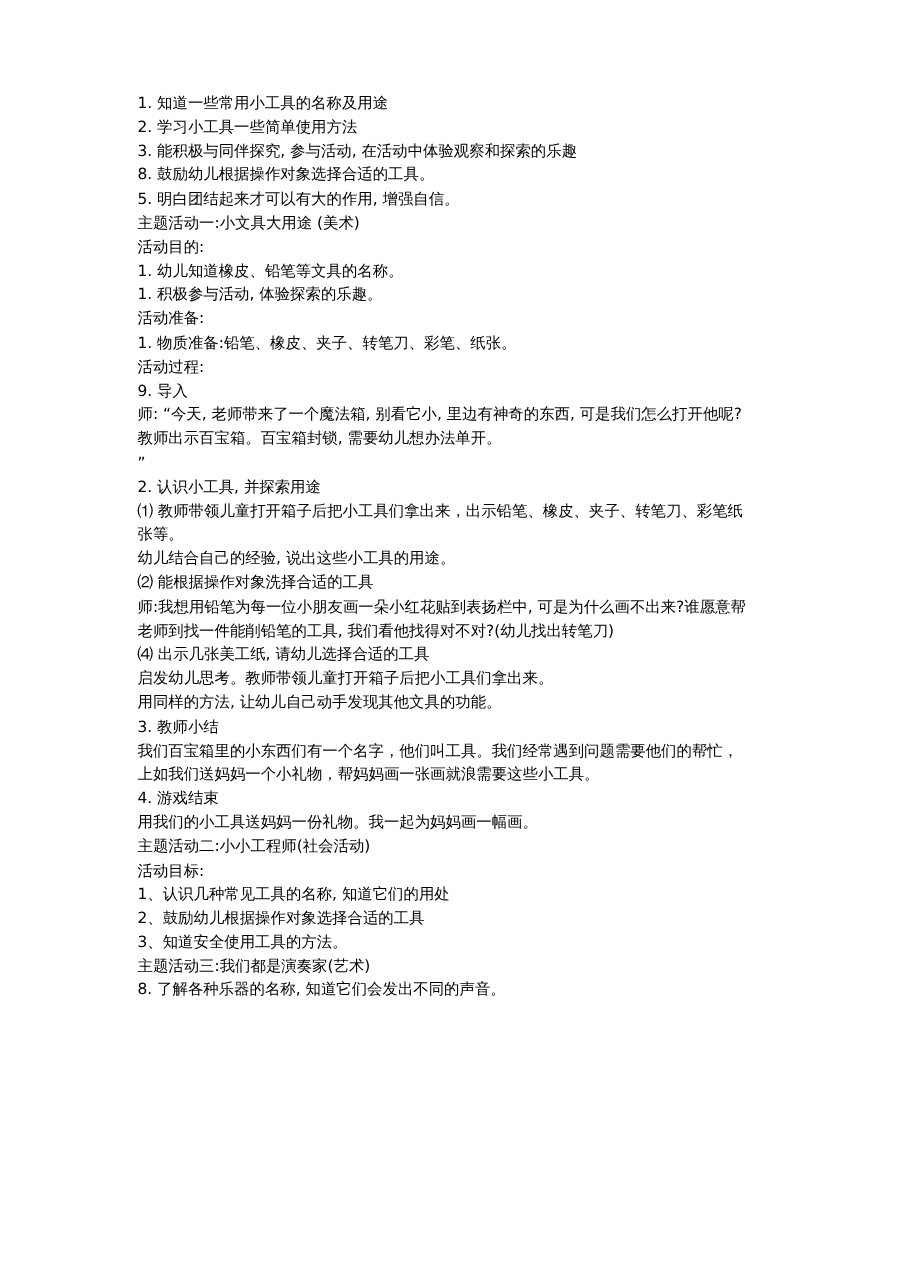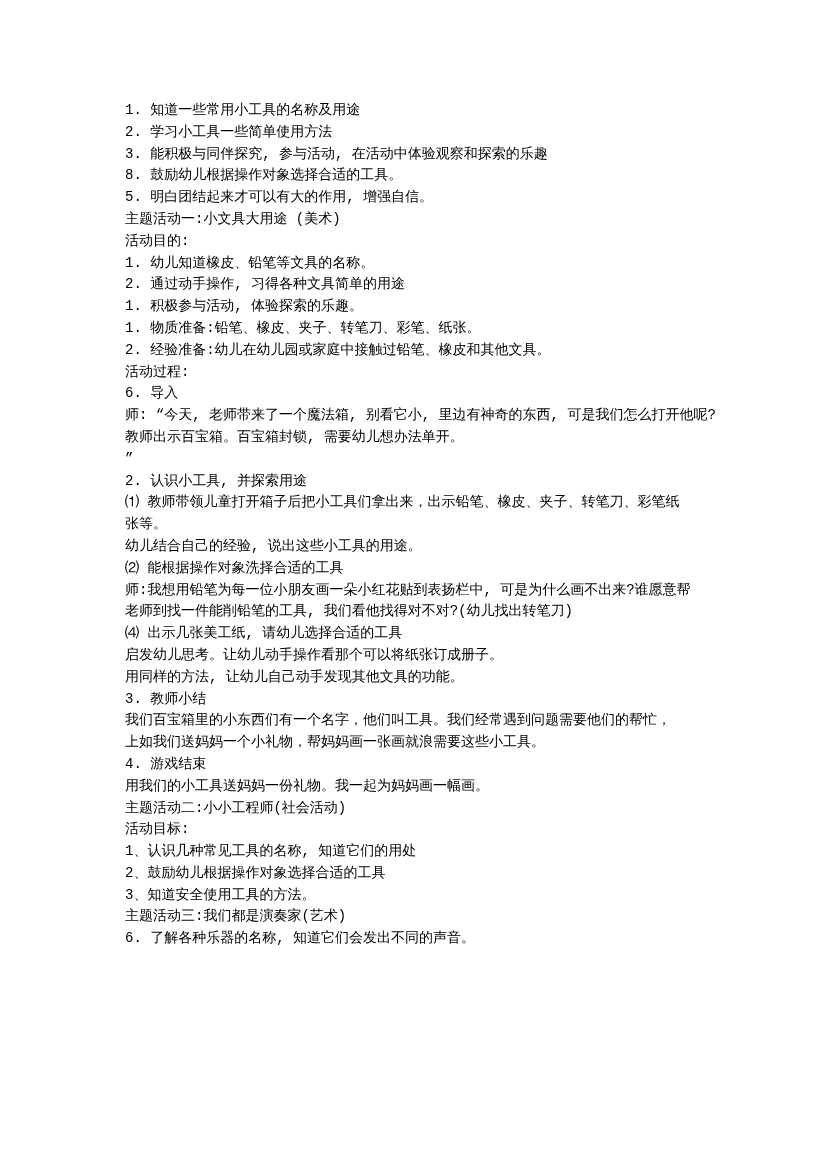--- a/index.html
+++ b/index.html
@@ -11,23 +11,22 @@
       width: 827px;
       height: 1170px;
       position: relative;
       overflow: hidden;
       font-family: "DejaVu Sans", "Liberation Sans", sans-serif;
       color: #000000;
     }
     .page {
       position: absolute;
       left: 125px;
-      top: 100px;
+      top: 84px;
       width: 590px;
-      font-family: Liberation Mono, monospace;
     }
     .line {
       font-size: 14px;
       line-height: 21.8px;
       height: 21.8px;
       white-space: nowrap;
       letter-spacing: 0px;
     }
   </style>
 </head>
@@ -35,44 +34,43 @@
 
 <div class="page">
   <div class="line">1. 知道一些常用小工具的名称及用途</div>
   <div class="line">2. 学习小工具一些简单使用方法</div>
   <div class="line">3. 能积极与同伴探究, 参与活动, 在活动中体验观察和探索的乐趣</div>
   <div class="line">8. 鼓励幼儿根据操作对象选择合适的工具。</div>
   <div class="line">5. 明白团结起来才可以有大的作用, 增强自信。</div>
   <div class="line">主题活动一:小文具大用途 (美术)</div>
   <div class="line">活动目的:</div>
   <div class="line">1. 幼儿知道橡皮、铅笔等文具的名称。</div>
-  <div class="line">2. 通过动手操作, 习得各种文具简单的用途</div>
   <div class="line">1. 积极参与活动, 体验探索的乐趣。</div>
+  <div class="line">活动准备:</div>
   <div class="line">1. 物质准备:铅笔、橡皮、夹子、转笔刀、彩笔、纸张。</div>
-  <div class="line">2. 经验准备:幼儿在幼儿园或家庭中接触过铅笔、橡皮和其他文具。</div>
   <div class="line">活动过程:</div>
-  <div class="line">6. 导入</div>
+  <div class="line">9. 导入</div>
   <div class="line">师: “今天, 老师带来了一个魔法箱, 别看它小, 里边有神奇的东西, 可是我们怎么打开他呢?</div>
   <div class="line">教师出示百宝箱。百宝箱封锁, 需要幼儿想办法单开。</div>
   <div class="line">”</div>
   <div class="line">2. 认识小工具, 并探索用途</div>
   <div class="line">⑴ 教师带领儿童打开箱子后把小工具们拿出来，出示铅笔、橡皮、夹子、转笔刀、彩笔纸</div>
   <div class="line">张等。</div>
   <div class="line">幼儿结合自己的经验, 说出这些小工具的用途。</div>
   <div class="line">⑵ 能根据操作对象洗择合适的工具</div>
   <div class="line">师:我想用铅笔为每一位小朋友画一朵小红花贴到表扬栏中, 可是为什么画不出来?谁愿意帮</div>
   <div class="line">老师到找一件能削铅笔的工具, 我们看他找得对不对?(幼儿找出转笔刀)</div>
   <div class="line">⑷ 出示几张美工纸, 请幼儿选择合适的工具</div>
-  <div class="line">启发幼儿思考。让幼儿动手操作看那个可以将纸张订成册子。</div>
+  <div class="line">启发幼儿思考。教师带领儿童打开箱子后把小工具们拿出来。</div>
   <div class="line">用同样的方法, 让幼儿自己动手发现其他文具的功能。</div>
   <div class="line">3. 教师小结</div>
   <div class="line">我们百宝箱里的小东西们有一个名字，他们叫工具。我们经常遇到问题需要他们的帮忙，</div>
   <div class="line">上如我们送妈妈一个小礼物，帮妈妈画一张画就浪需要这些小工具。</div>
   <div class="line">4. 游戏结束</div>
   <div class="line">用我们的小工具送妈妈一份礼物。我一起为妈妈画一幅画。</div>
   <div class="line">主题活动二:小小工程师(社会活动)</div>
   <div class="line">活动目标:</div>
   <div class="line">1、认识几种常见工具的名称, 知道它们的用处</div>
   <div class="line">2、鼓励幼儿根据操作对象选择合适的工具</div>
   <div class="line">3、知道安全使用工具的方法。</div>
   <div class="line">主题活动三:我们都是演奏家(艺术)</div>
-  <div class="line">6. 了解各种乐器的名称, 知道它们会发出不同的声音。</div>
+  <div class="line">8. 了解各种乐器的名称, 知道它们会发出不同的声音。</div>
 </div>
 
 </body></html>

